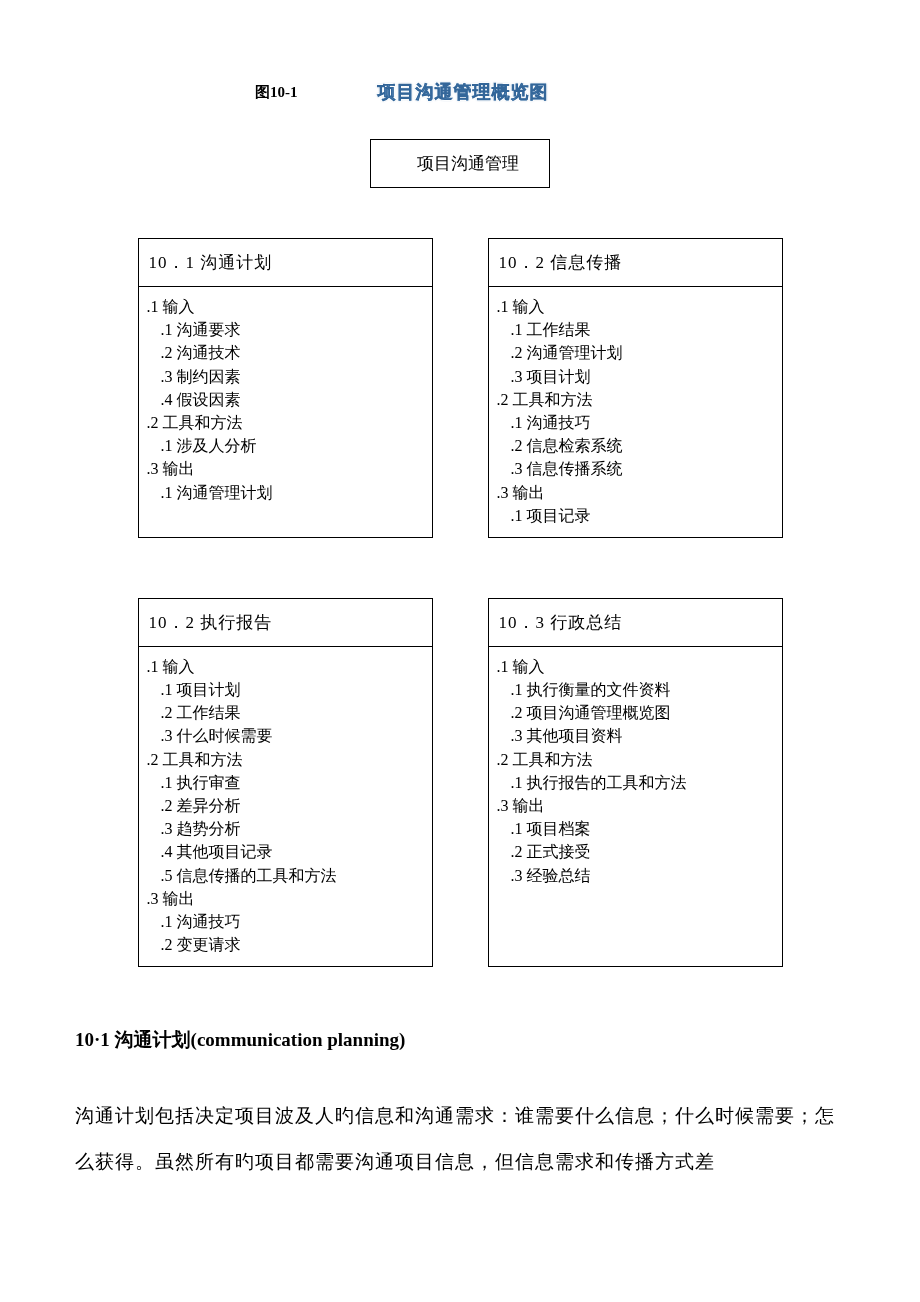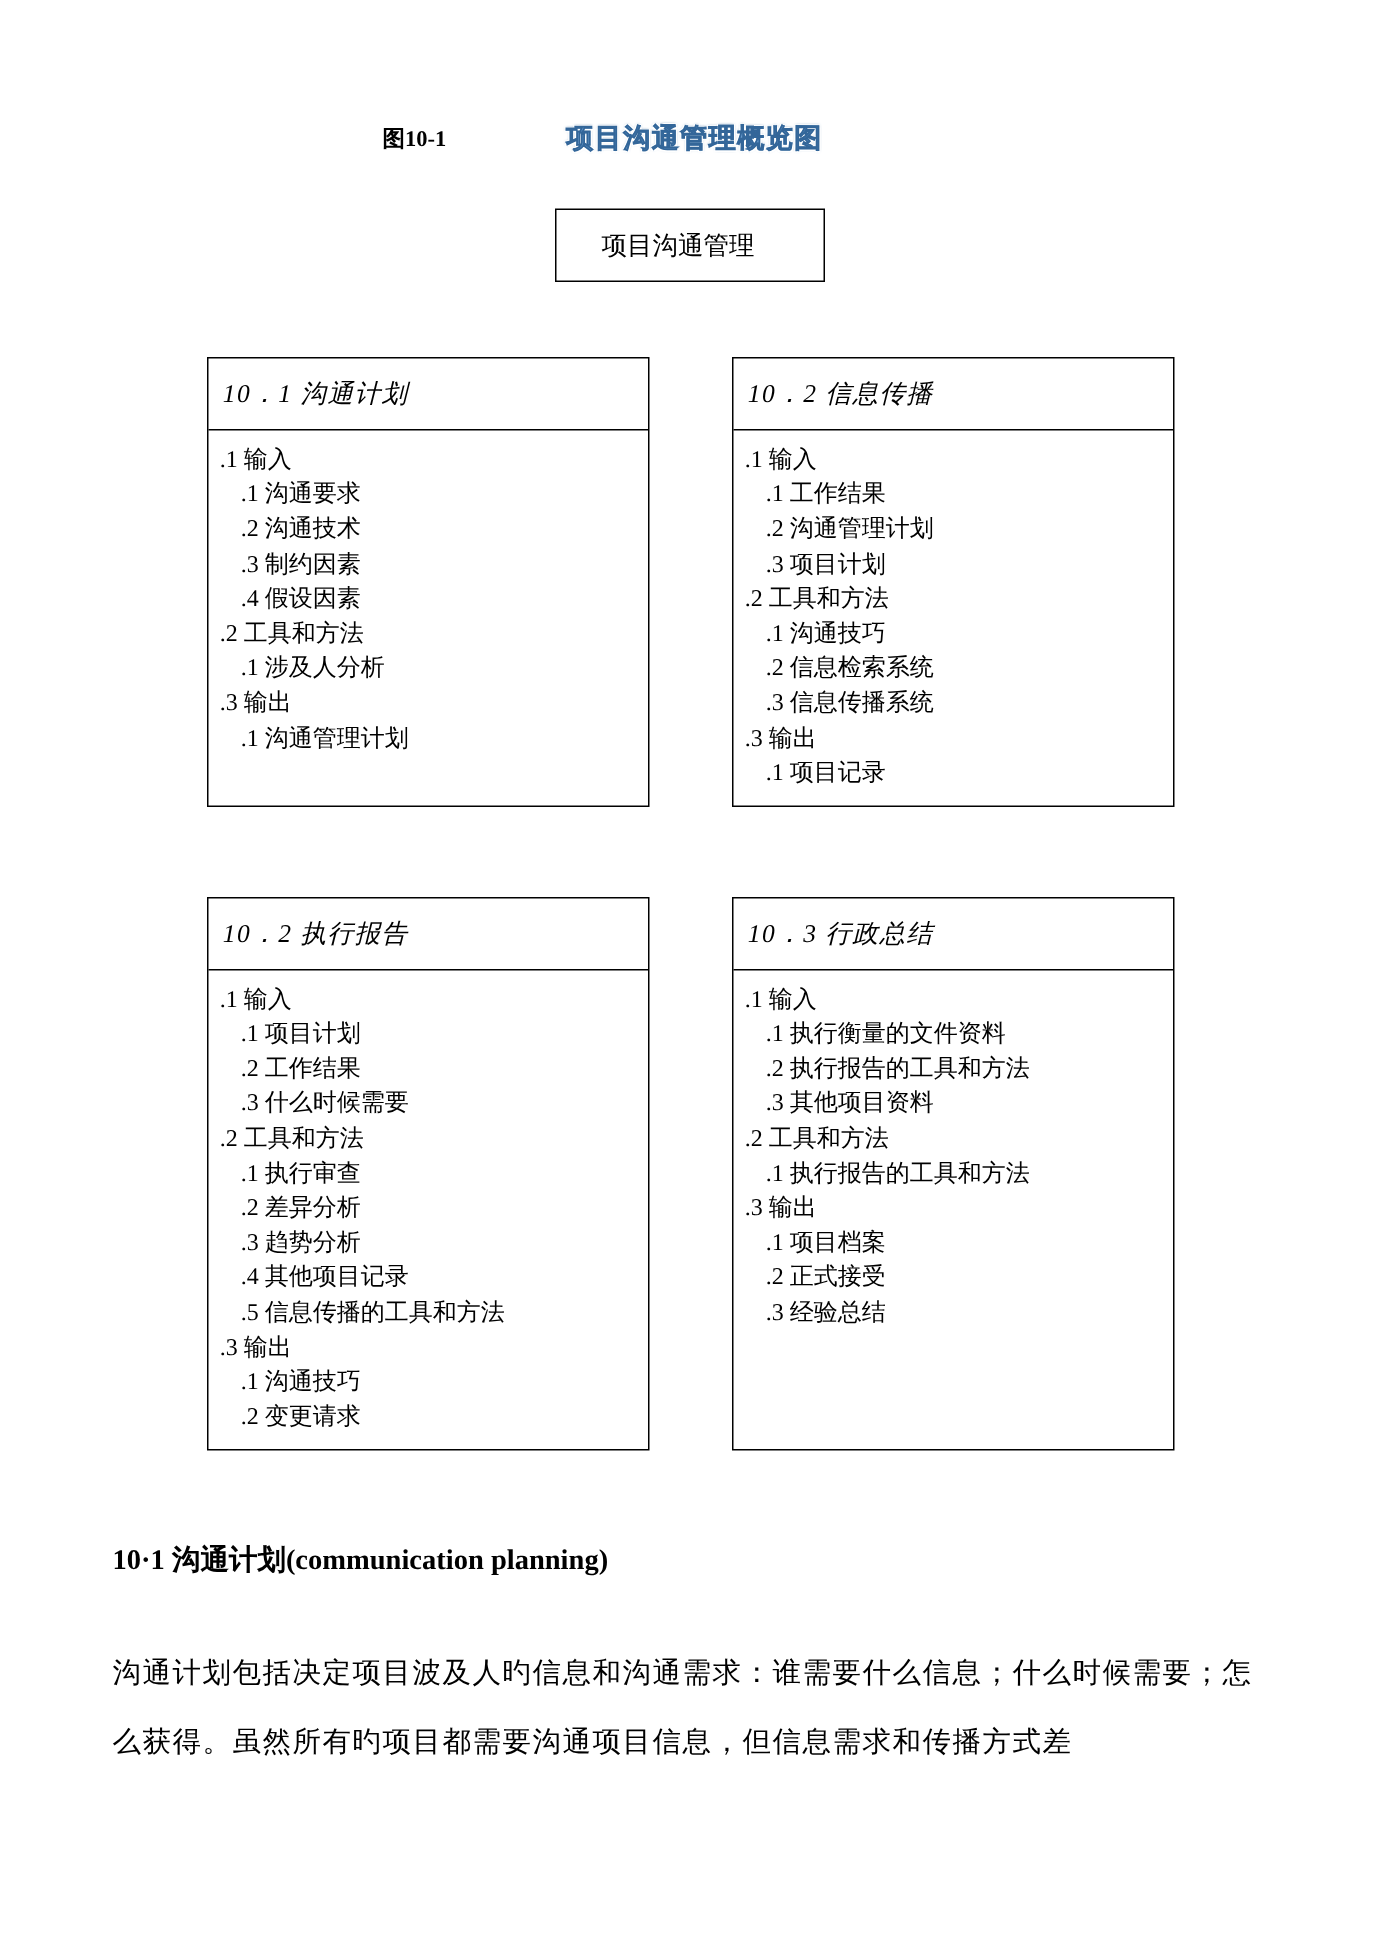--- a/index.html
+++ b/index.html
@@ -32,40 +32,39 @@
       color: #6699cc;
       text-shadow: 1px 1px 0 #fff, -1px -1px 0 #fff, 1px -1px 0 #fff, -1px 1px 0 #fff, 0 0 2px #336699;
       -webkit-text-stroke: 0.5px #336699;
       letter-spacing: 1px;
     }
     .main-title-box {
       border: 1.5px solid #000;
       padding: 12px 30px;
       width: 180px;
       margin: 0 auto 50px auto;
-      text-align: left;
+      text-align: right;
       font-size: 17px;
     }
     .boxes-row {
       display: flex;
       gap: 55px;
       margin-bottom: 60px;
       justify-content: center;
     }
     .box {
       border: 1.5px solid #000;
       width: 295px;
       min-height: 280px;
     }
     .box-title {
       border-bottom: 1.5px solid #000;
       padding: 12px 10px;
       font-size: 17px;
       letter-spacing: 1px;
-      font-style: italic;
     }
     .box-content {
       padding: 8px 10px 10px 8px;
       line-height: 1.45;
       font-size: 16px;
     }
     .level1 {
       margin-left: 0;
     }
     .level2 {
@@ -145,21 +144,21 @@
         <div class="level1">.3 输出</div>
         <div class="level2">.1 沟通技巧</div>
         <div class="level2">.2 变更请求</div>
       </div>
   </div>
   <div class="box" style="min-height:340px">
     <div class="box-title">10．3 行政总结</div>
     <div class="box-content">
         <div class="level1">.1 输入</div>
         <div class="level2">.1 执行衡量的文件资料</div>
-        <div class="level2">.2 执行报告的工具和方法</div>
+        <div class="level2">.2 项目沟通管理概览图</div>
         <div class="level2">.3 其他项目资料</div>
         <div class="level1">.2 工具和方法</div>
         <div class="level2">.1 执行报告的工具和方法</div>
         <div class="level1">.3 输出</div>
         <div class="level2">.1 项目档案</div>
         <div class="level2">.2 正式接受</div>
         <div class="level2">.3 经验总结</div>
       </div>
   </div>
 </div>

